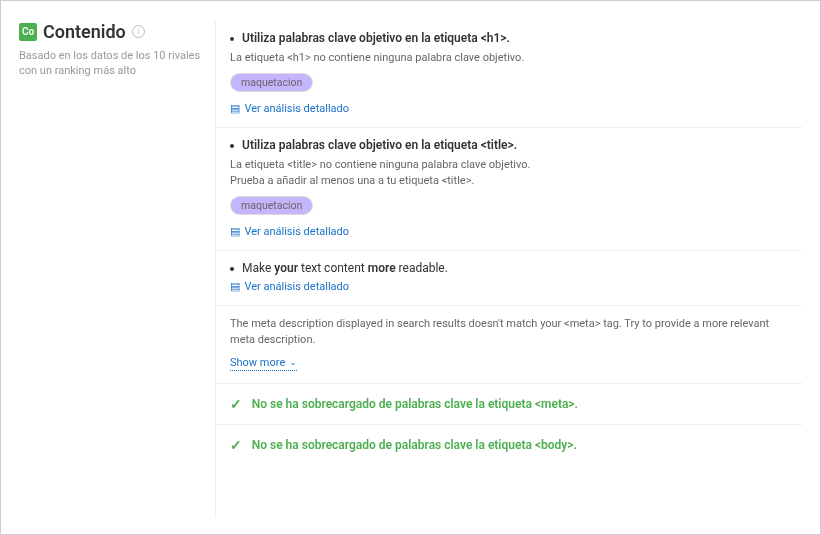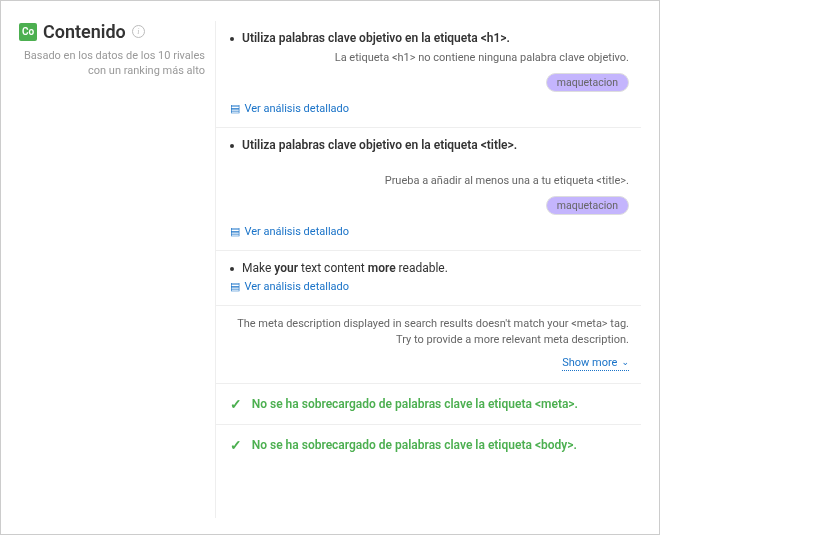--- a/index.html
+++ b/index.html
@@ -4,27 +4,26 @@
 <style>
   * { box-sizing: border-box; }
   body {
     margin: 0;
     font-family: -apple-system, BlinkMacSystemFont, "Segoe UI", Roboto, Arial, sans-serif;
     background: #fff;
     color: #333;
     font-size: 12px;
   }
   .page {
-    width: 660px;
+    width: 821px;
     height: 535px;
     border: 1px solid #ccc;
     display: flex;
     padding: 20px 18px 16px 18px;
     overflow: hidden;
-    text-align: right;
   }
   .sidebar {
     width: 196px;
     flex-shrink: 0;
     padding-right: 10px;
   }
   .sidebar-header {
     display: flex;
     align-items: center;
     margin-bottom: 6px;
@@ -185,21 +184,21 @@
         <a class="link">Ver análisis detallado</a>
       </div>
     </div>
 
     <div class="item">
       <div class="item-title">
         <span class="bullet"></span>
         <span class="bold">Utiliza palabras clave objetivo en la etiqueta &lt;title&gt;.</span>
       </div>
       <div class="item-desc">
-        <br>
+        <span>La etiqueta &lt;title&gt; no contiene ninguna palabra clave objetivo.</span><br>
         <span>Prueba a añadir al menos una a tu etiqueta &lt;title&gt;.</span>
       </div>
       <span class="chip">maquetacion</span>
       <div class="link-row">
         <span class="link-icon">▤</span>
         <a class="link">Ver análisis detallado</a>
       </div>
     </div>
 
     <div class="item">

